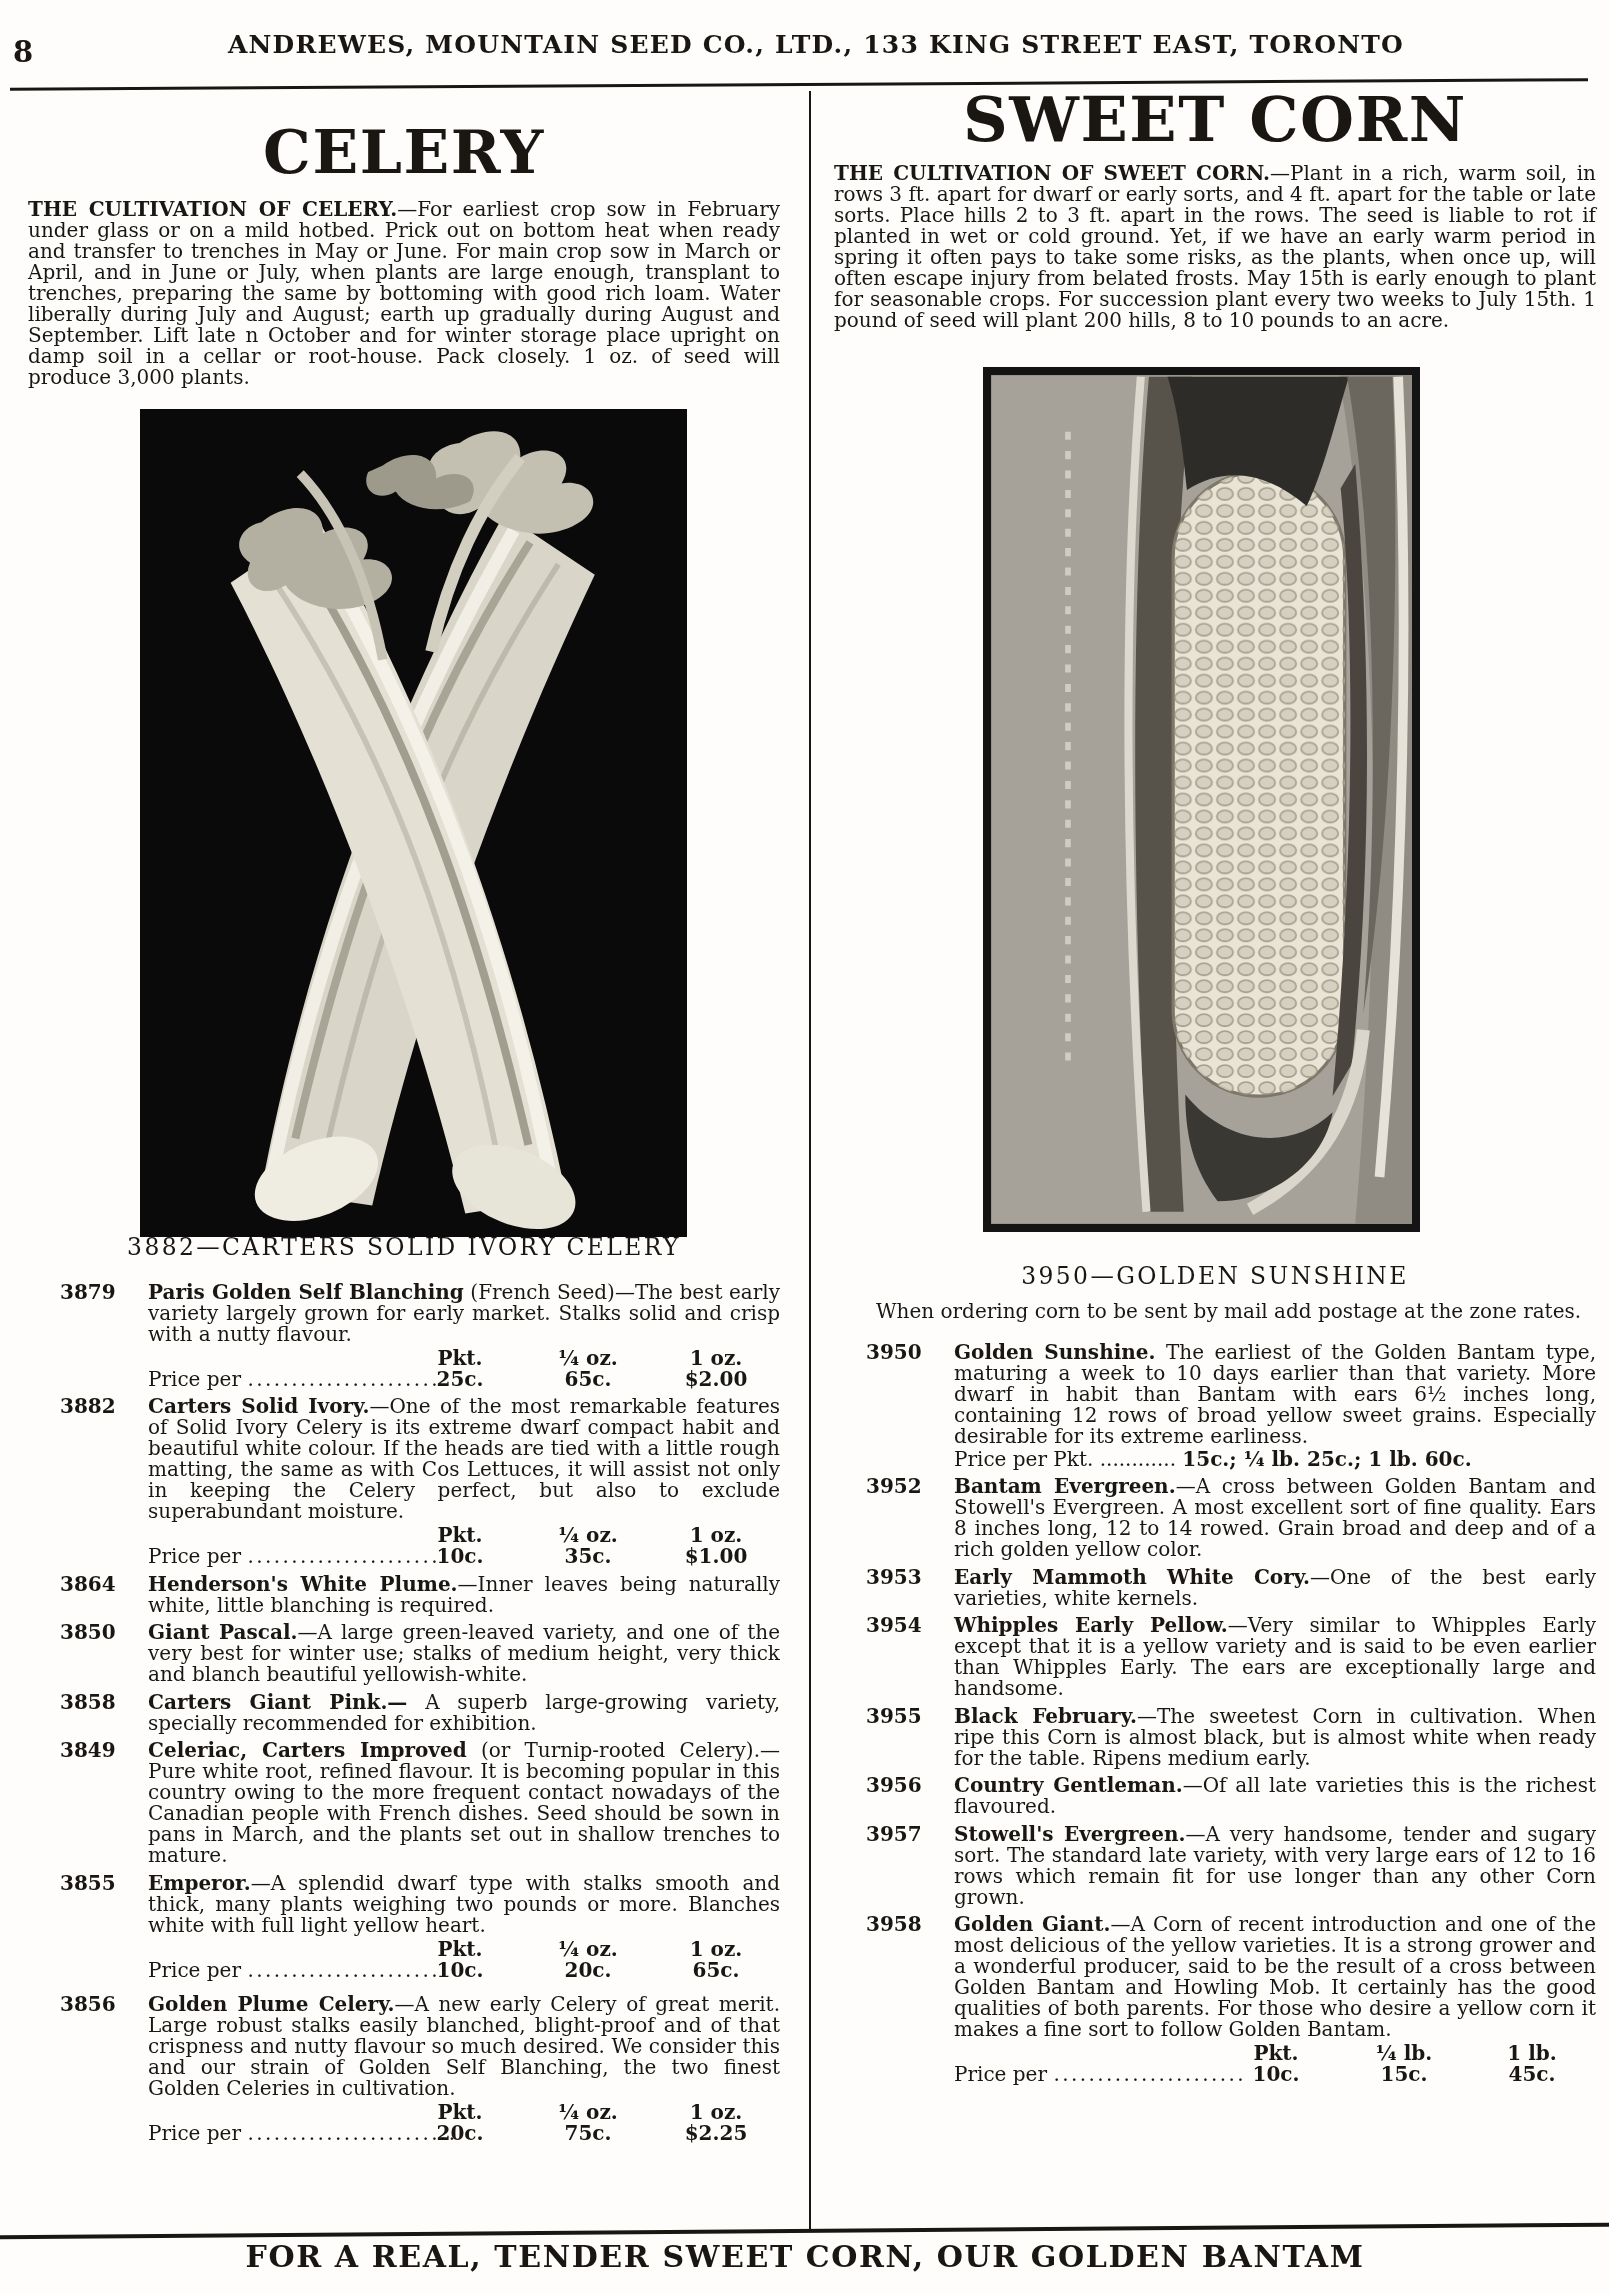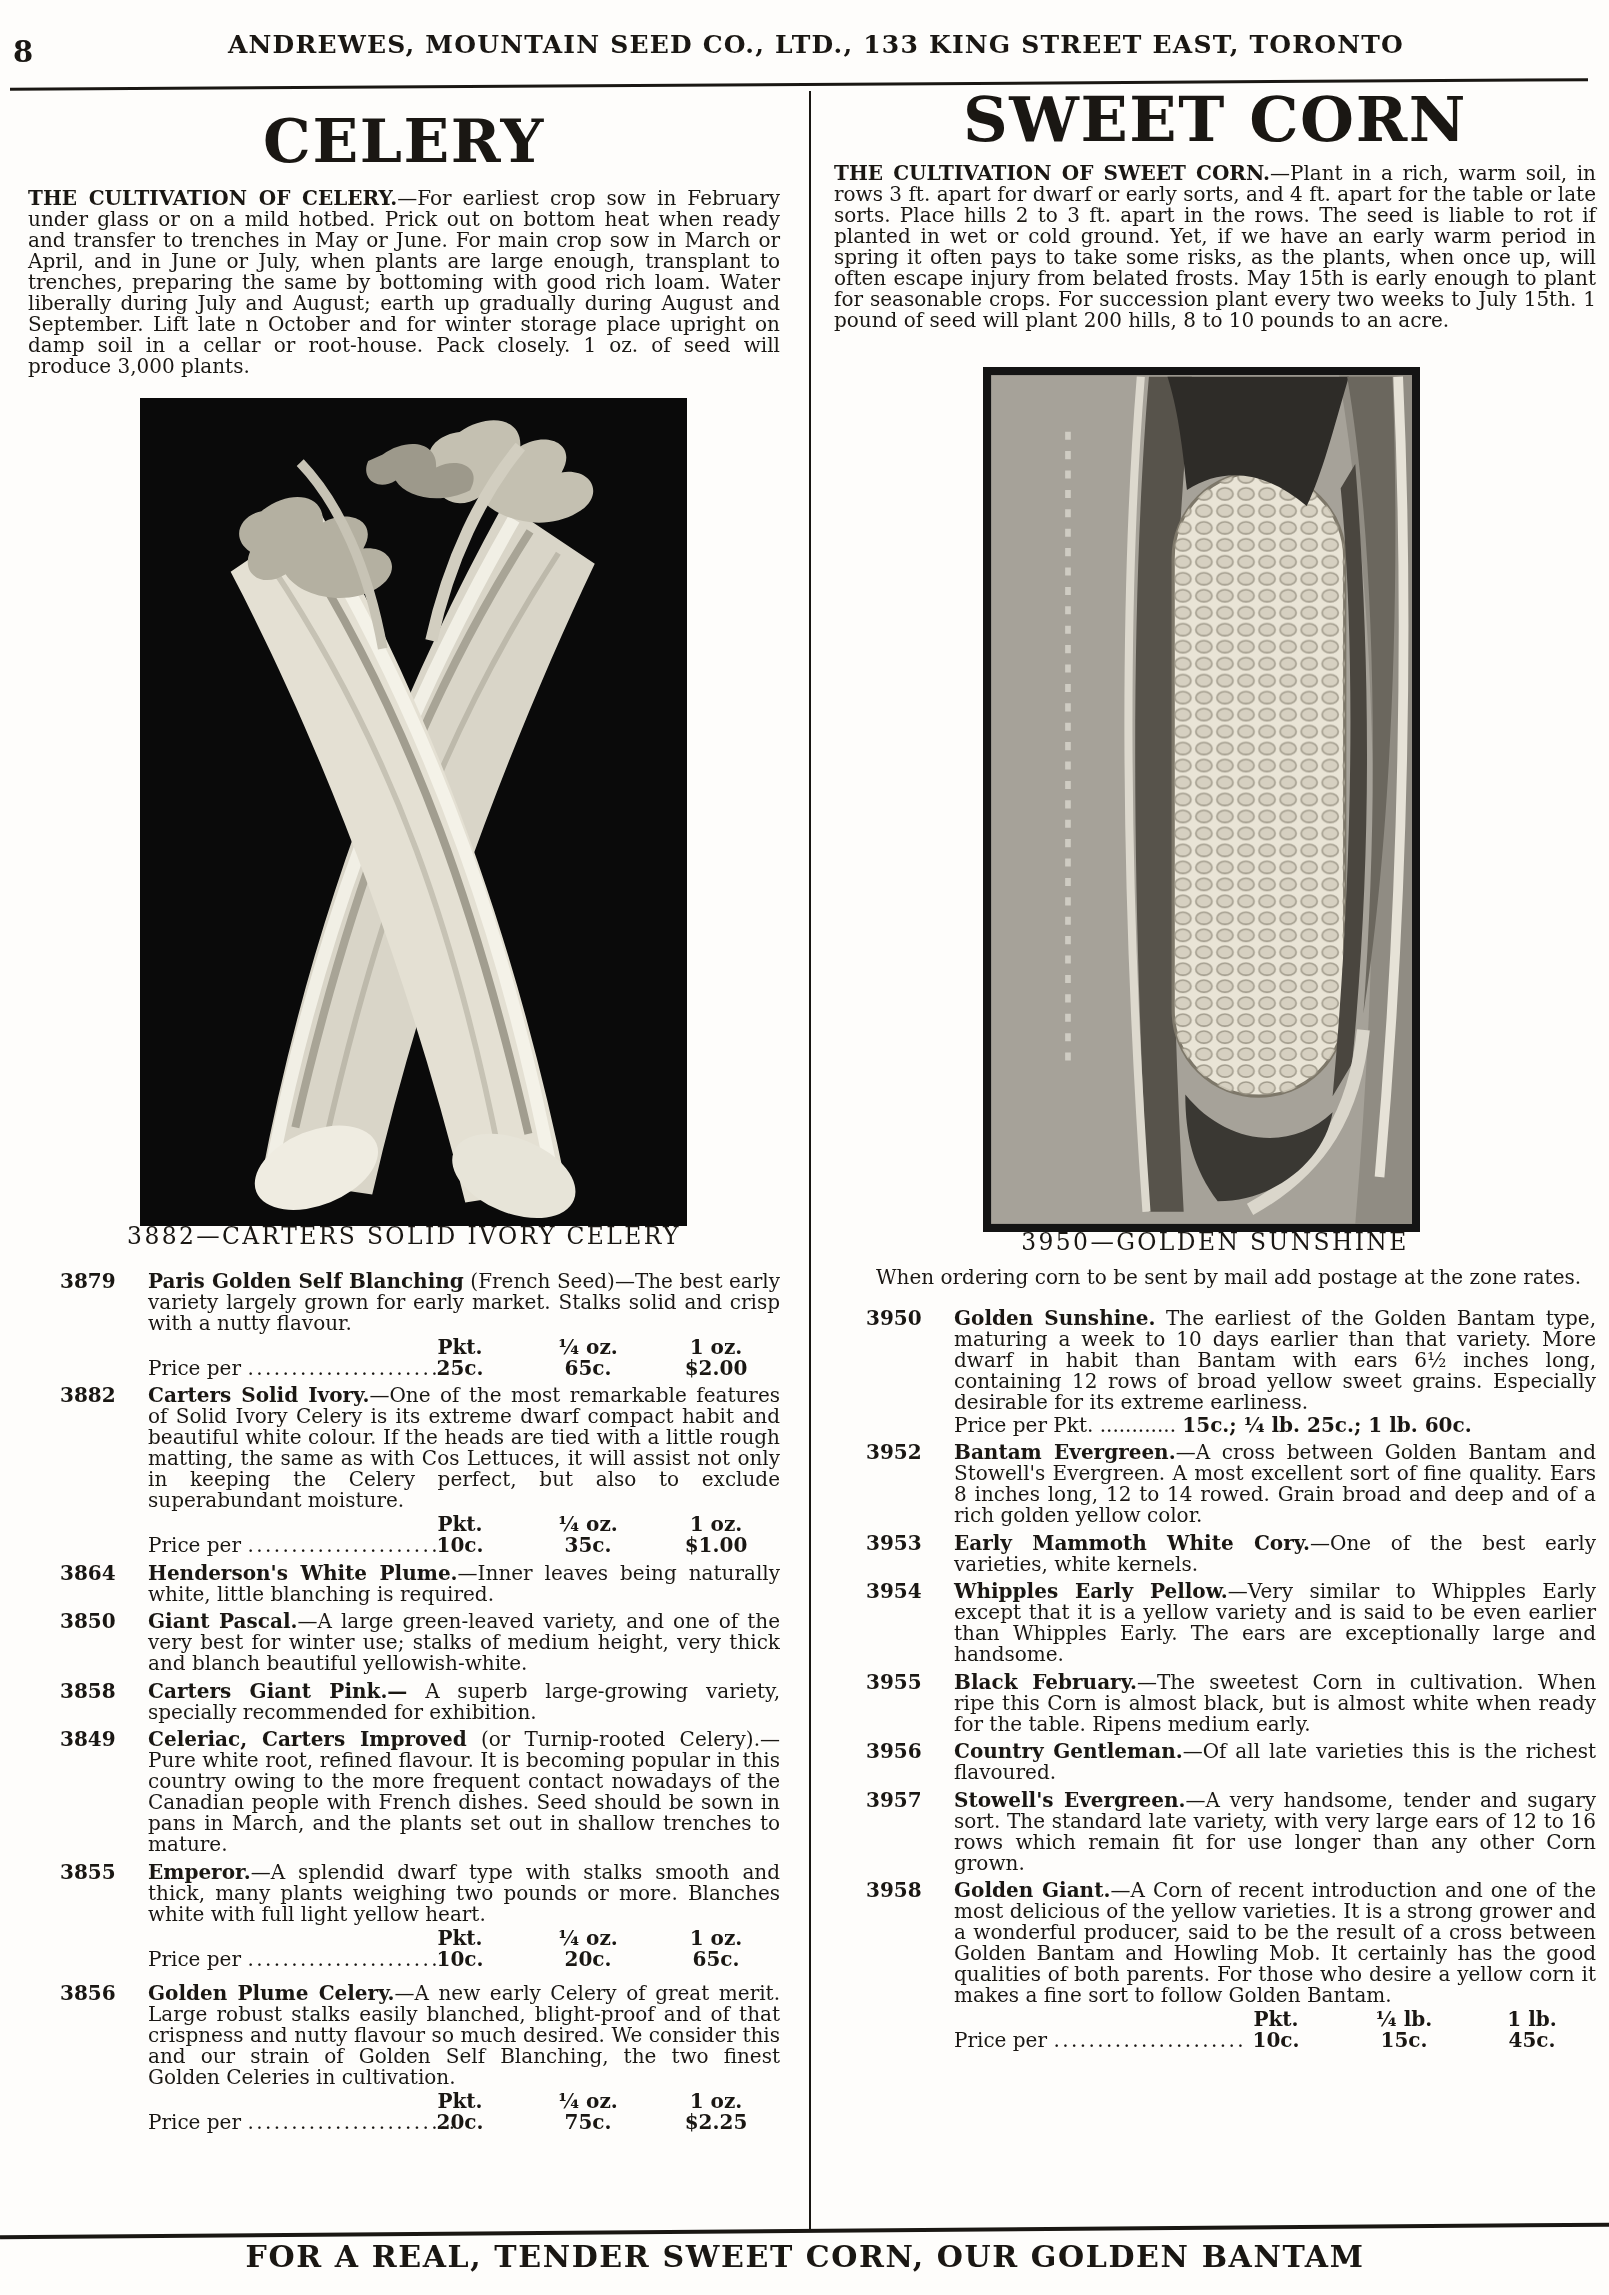--- a/index.html
+++ b/index.html
@@ -20,33 +20,33 @@
   .divider{left:809px;top:91px;width:2.4px;height:2139px;}
   .footer-rule{left:0;top:2229px;width:1610px;height:4px;transform:rotate(-0.45deg);}
   .footer-text{position:absolute;left:0;top:2246px;width:100%;text-align:center;
     font-size:30px;font-weight:bold;letter-spacing:1.6px;}
 
   .col{position:absolute;}
   .col-left{left:28px;top:99px;width:752px;}
   .col-right{left:834px;top:91px;width:762px;}
 
   .section-title{text-align:center;font-weight:bold;letter-spacing:1.6px;}
-  .title-celery{font-size:60px;line-height:63px;margin-top:11px;}
+  .title-celery{font-size:60px;line-height:63px;margin-top:22px;}
   .title-corn{font-size:62px;line-height:57px;margin-top:0;}
 
   .intro{margin-top:14.6px;text-align:justify;}
   .intro-lead{font-weight:bold;}
 
   .figure{background:#0a0a0a;}
   .figure svg{display:block;width:100%;height:100%;}
   .figure-celery{margin:21px 0 0 112px;width:547px;height:828px;}
   .figure-corn{margin:36px 0 0 149px;width:437px;height:865px;}
 
   .caption{text-align:center;font-size:23.4px;letter-spacing:2.4px;white-space:nowrap;}
-  .caption-corn{}
+  .caption-corn{margin-top:34px;}
 
   .mail-note{margin-top:14.6px;text-indent:42px;text-align:justify;}
 
   .entries{margin-top:24px;}
   .entries-corn{margin-top:8px;}
   .entry{display:flex;margin-top:6.5px;}
   .entry-no{flex:0 0 120px;box-sizing:border-box;padding-left:32px;font-weight:bold;}
   .entry-body{flex:1;min-width:0;}
   .entry-text{margin:0;text-align:justify;}
   .entry-name{font-weight:bold;}

